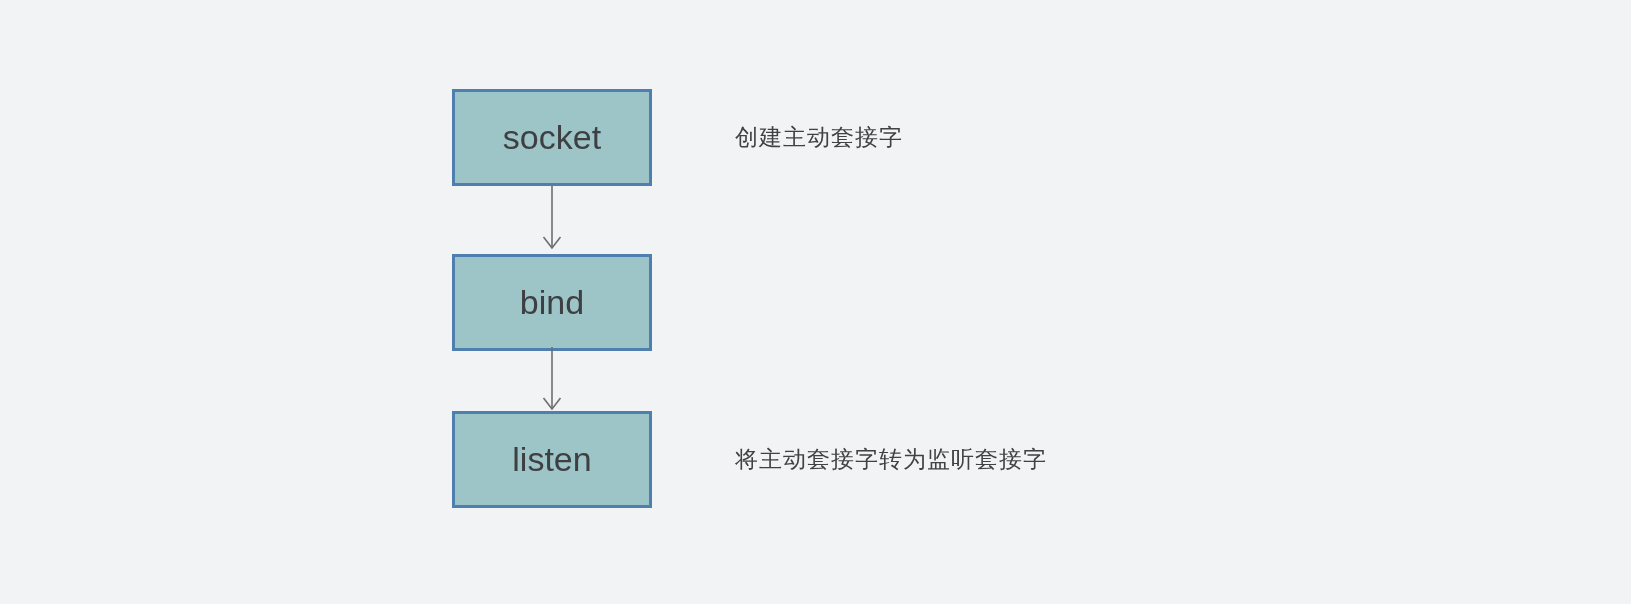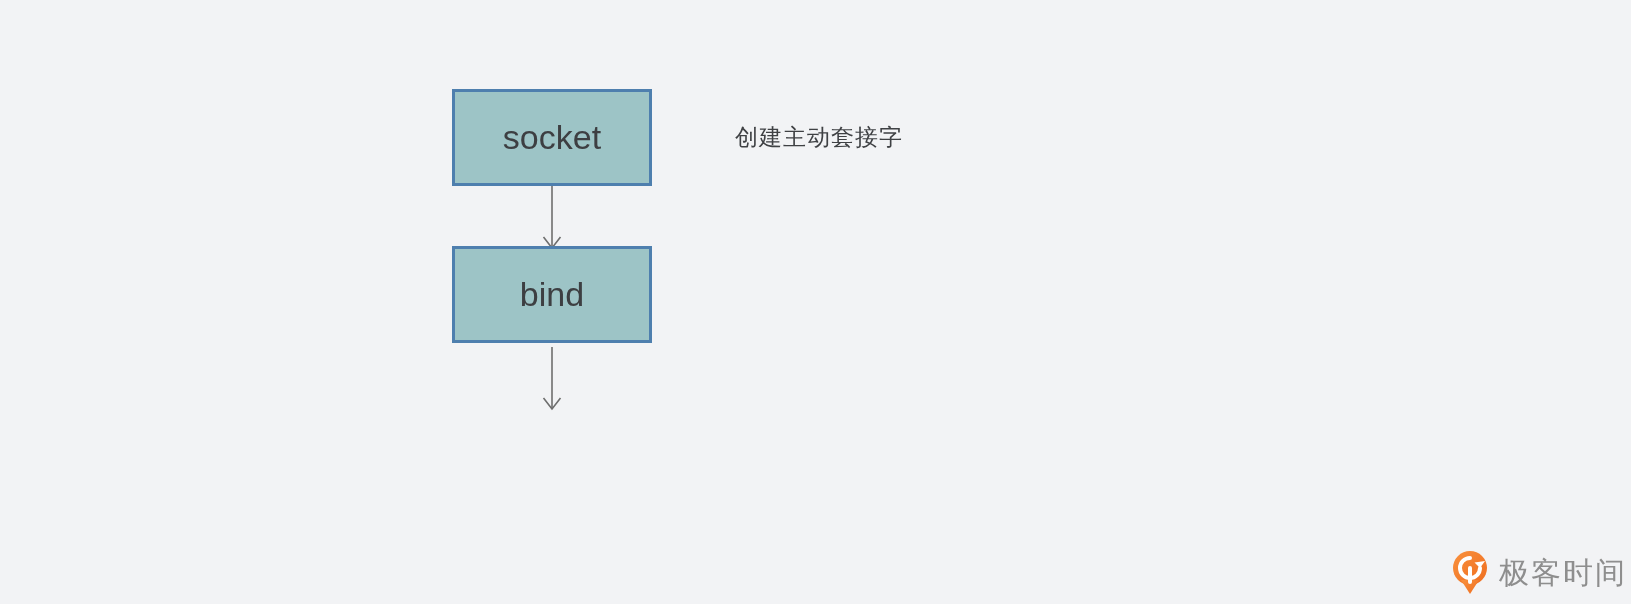--- a/index.html
+++ b/index.html
@@ -15,21 +15,21 @@
     height: 604px;
   }
   .flow-row {
     position: absolute;
     left: 452px;
     display: flex;
     align-items: center;
     height: 97px;
   }
   .row-0 { top: 89px; }
-  .row-1 { top: 246px; text-align: center; }
+  .row-1 { top: 254px; text-align: center; }
   .row-2 { top: 411px; }
   .node-box {
     width: 200px;
     height: 97px;
     background: #9dc4c6;
     border: 3px solid #4e7fae;
     display: flex;
     align-items: center;
     justify-content: center;
     font-size: 34px;
@@ -88,33 +88,21 @@
     <div class="node-box">
       <span>bind</span>
     </div>
   </div>
 
   <svg class="arrow arrow-1" viewBox="0 0 24 65">
     <line x1="12" y1="0" x2="12" y2="62" stroke="#6e6e6e" stroke-width="1.6"></line>
     <polyline points="3.5,51 12,62 20.5,51" fill="none" stroke="#6e6e6e" stroke-width="1.6"></polyline>
   </svg>
 
+  <div class="flow-row row-2">
+    <div class="node-box">
+      <span>listen</span>
+    </div>
+    <div class="node-desc">将主动套接字转为监听套接字</div>
+  </div>
 
-  <div class="logo">
-    <svg class="logo-icon" viewBox="0 0 40 48">
-      <defs>
-        <linearGradient id="lg-orange" x1="0" y1="0" x2="1" y2="1">
-          <stop offset="0" stop-color="#f9913e"></stop>
-          <stop offset="1" stop-color="#ee6d1f"></stop>
-        </linearGradient>
-      </defs>
-
-      <circle cx="20" cy="19" r="17" fill="url(#lg-orange)"></circle>
-      <path d="M 11 31 L 20 45 L 29 31 Z" fill="url(#lg-orange)"></path>
-
-      <path d="M 20 9 A 10 10 0 1 0 30 19" fill="none" stroke="#ffffff" stroke-width="4" stroke-linecap="round"></path>
-      <path d="M 30 19 L 24.5 13.5 L 35 12 Z" fill="#ffffff"></path>
-      <line x1="20" y1="19" x2="20" y2="33" stroke="#ffffff" stroke-width="4" stroke-linecap="round"></line>
-    </svg>
-    <span class="logo-text">极客时间</span>
-  </div>
 
 </div>
 
 </body></html>

